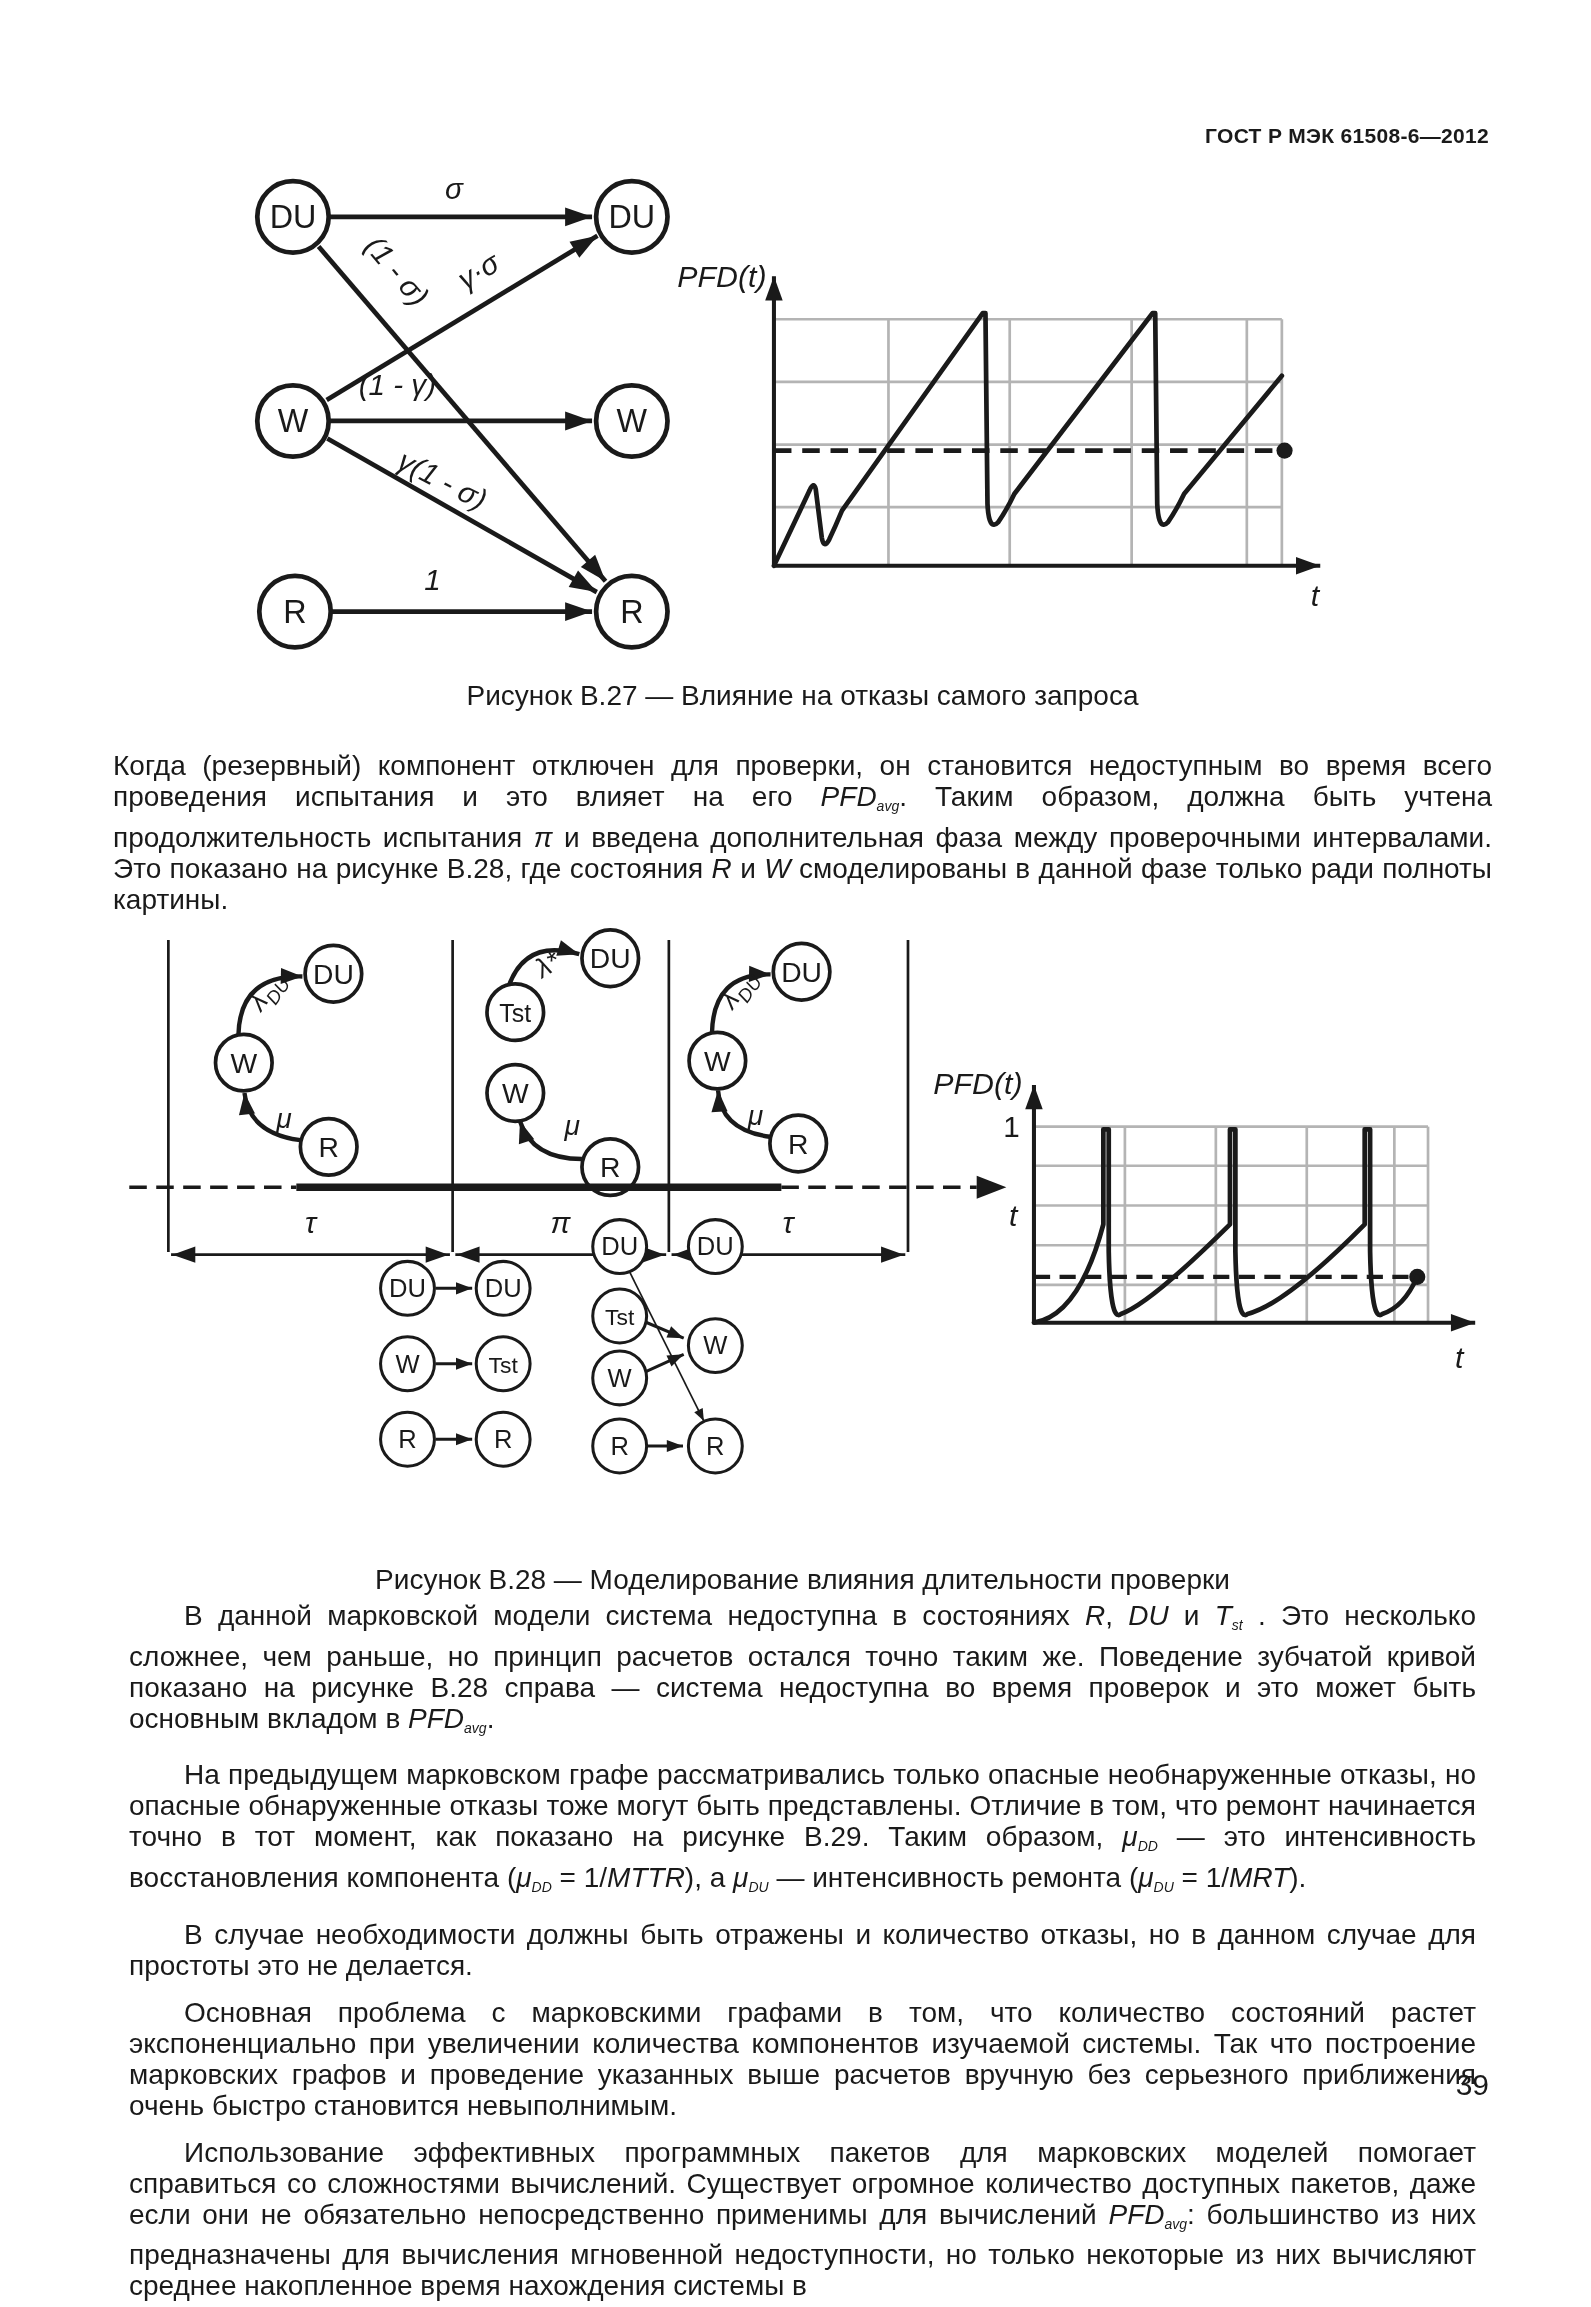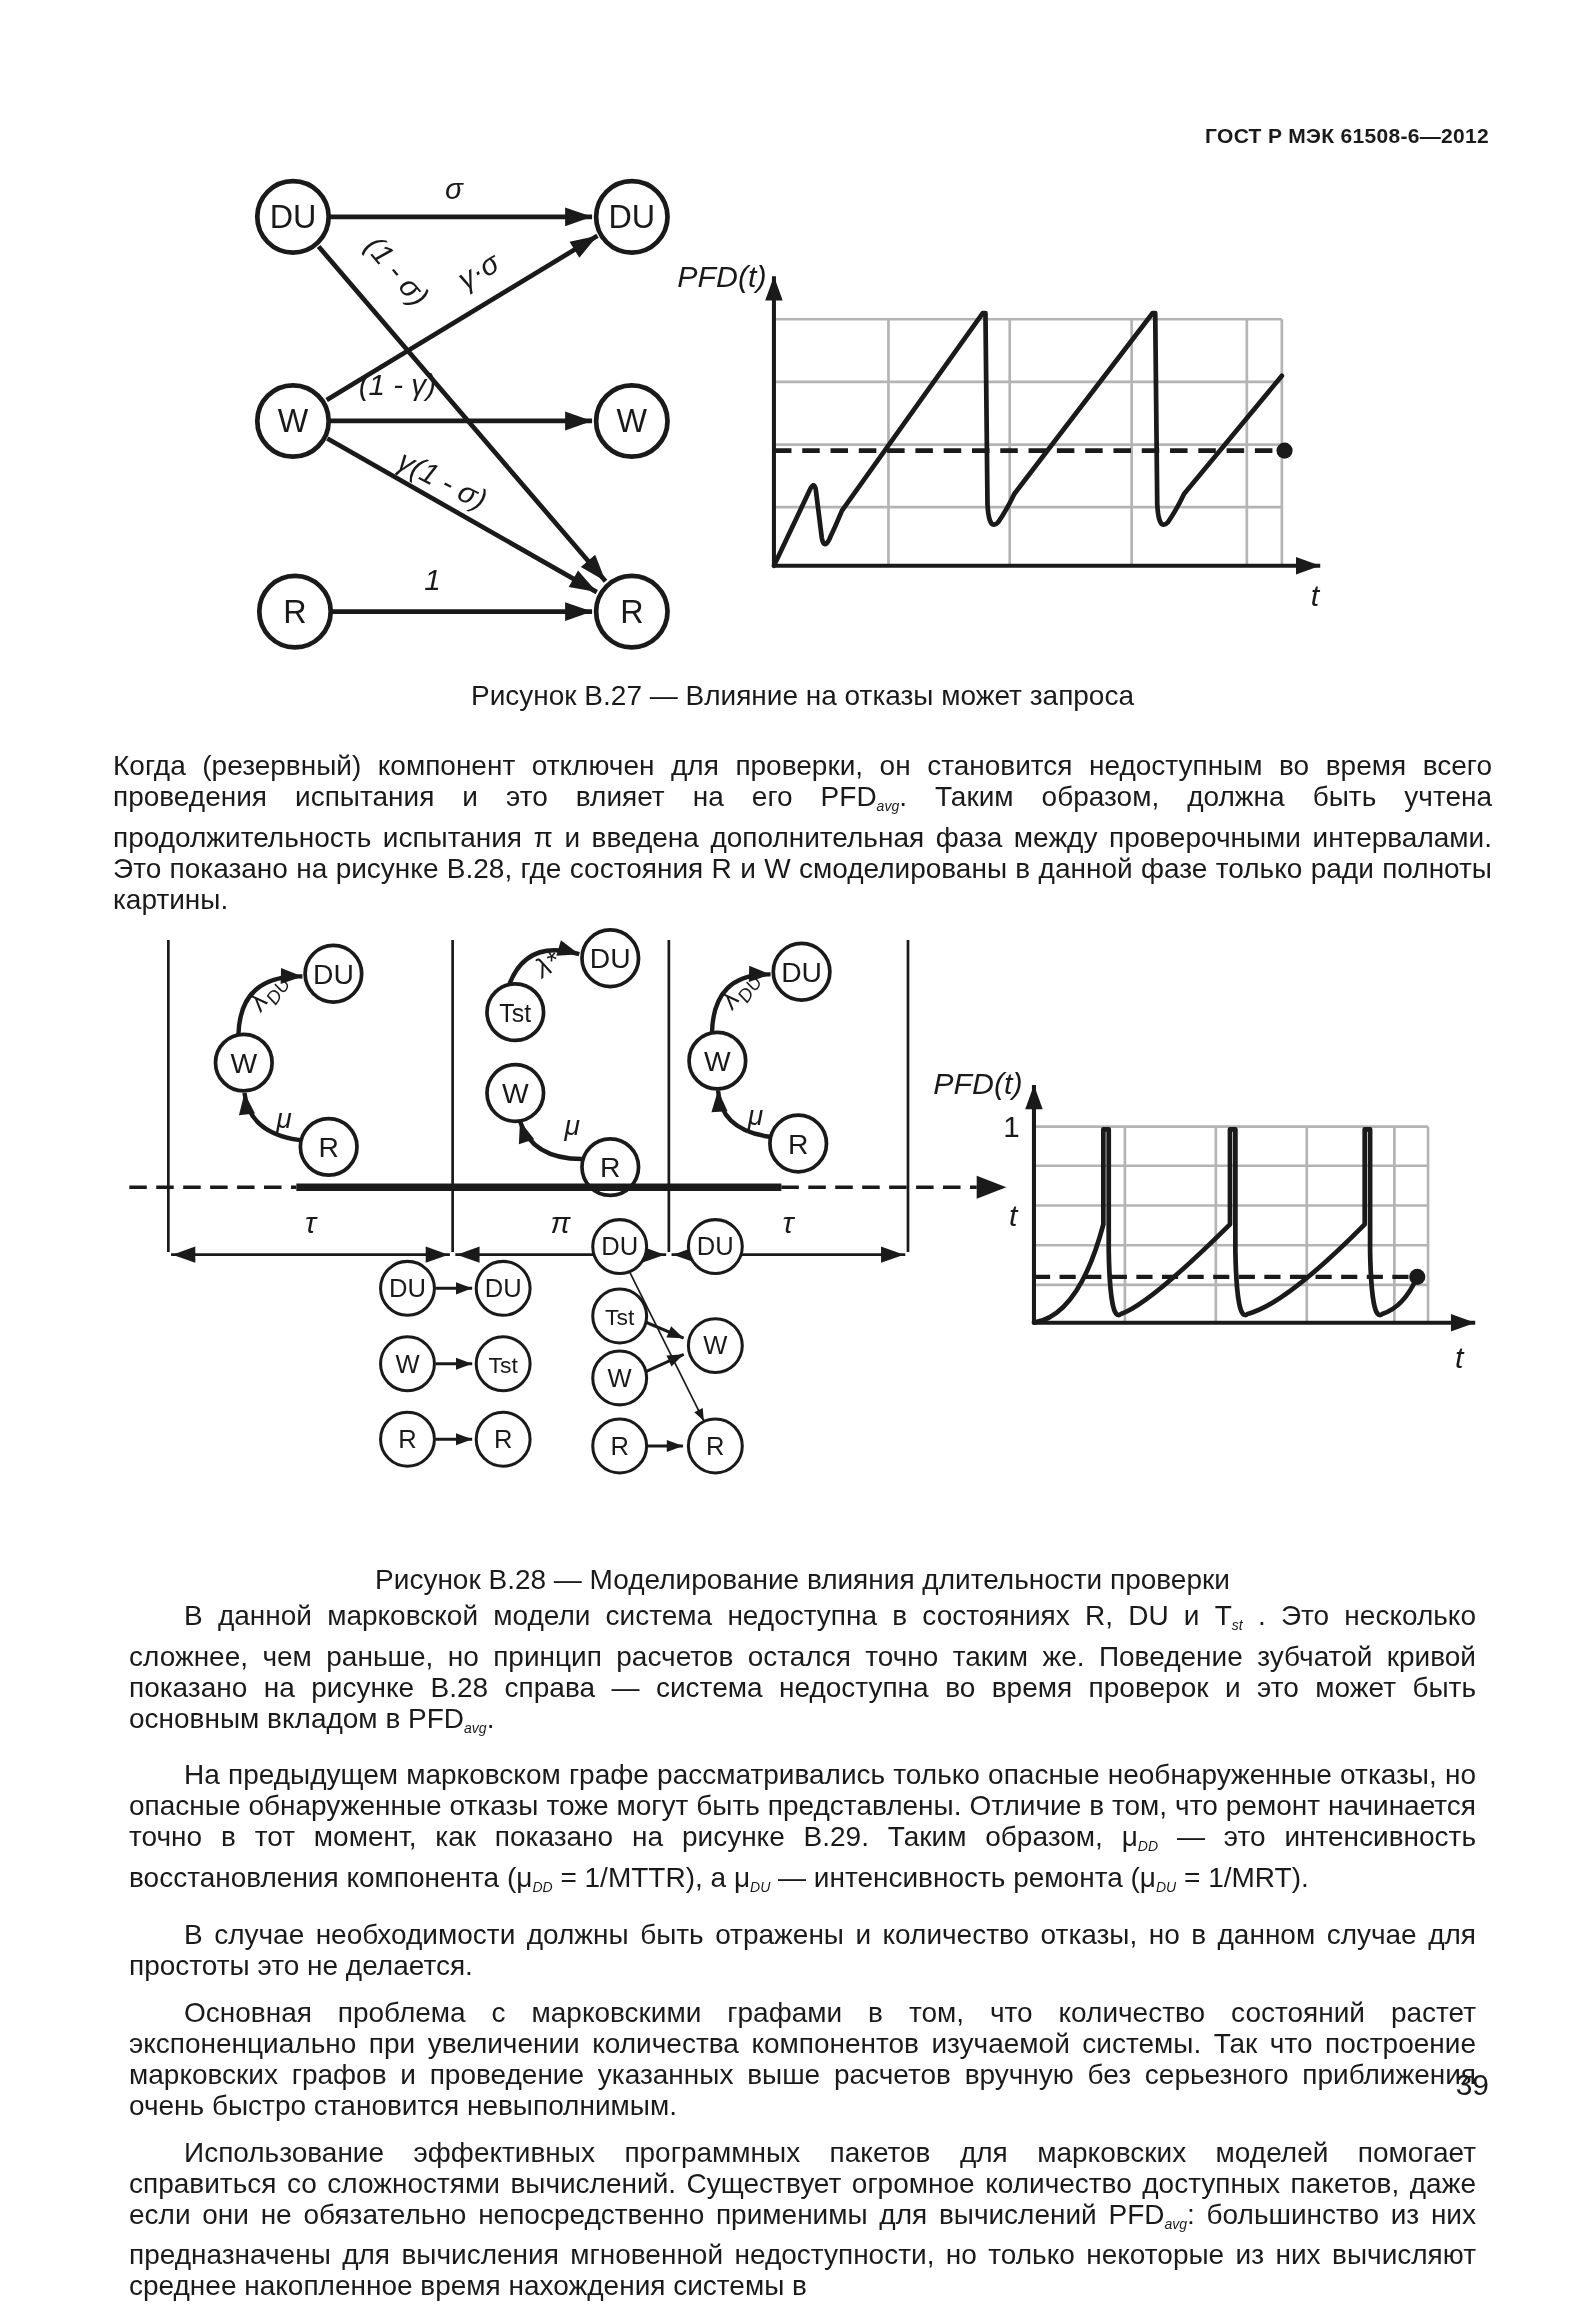--- a/index.html
+++ b/index.html
@@ -9,21 +9,21 @@
   .fig{position:absolute;left:101px;width:1389px;}
   .fig27{top:167px;height:512px;}
   .fig28{top:911px;height:593px;}
   .caption{position:absolute;left:113px;width:1379px;text-align:center;font-size:28px;}
   .cap1{top:680px;}
   .cap2{top:1528px;margin-top:36px;}
   .textblock{position:absolute;left:113px;width:1379px;font-size:28px;line-height:31px;text-align:justify;}
   .para1{top:750px;}
   .text2{top:1584px;}
   .textblock p{margin:16px;text-indent:55px;}
-  .i{}
+  .i{font-style:italic;}
   .is{font-style:italic;font-size:14px;vertical-align:-4.7px;}
   .pagenum{position:absolute;top:2068px;right:102px;font-size:30px;}
   svg text{fill:#1a1a1a;}
   svg .nodelbl{font-size:48px;}
   svg .nodelbl28{font-size:42px;}
   svg .maplbl{font-size:38px;}
   svg .math{font-style:italic;font-size:44px;}
   svg .axis{font-style:italic;font-size:45px;}
 </style>
 </head>
@@ -92,21 +92,21 @@
       <line x1="999" y1="592" x2="999" y2="162" stroke="#1a1a1a" stroke-width="6" marker-end="url(#a1A)"></line>
       <line x1="999" y1="592" x2="1810" y2="592" stroke="#1a1a1a" stroke-width="6" marker-end="url(#a1A)"></line>
       <line x1="999" y1="421" x2="1750" y2="421" stroke="#1a1a1a" stroke-width="7" stroke-dasharray="26 16"></line>
       <circle cx="1757" cy="421" r="12" fill="#1a1a1a"></circle>
       <path fill="none" stroke="#1a1a1a" stroke-width="7" stroke-linejoin="round" stroke-linecap="round" d="M999,592 L1052,480 Q1058,466 1061,478 L1070,550 Q1073,568 1081,553 Q1090,534 1100,510 L1309,217 L1313,217 L1316,500 Q1318,542 1332,527 Q1344,510 1356,485 L1561,217 L1565,217 L1568,500 Q1570,542 1584,527 Q1596,510 1608,485 L1753,310"></path>
       <text class="axis" text-anchor="end" x="988" y="178">PFD(t)</text>
       <text class="axis" x="1796" y="652">t</text>
     </g>
   </svg>
 
-  <div class="caption cap1">Рисунок В.27 — Влияние на отказы может запроса</div>
+  <div class="caption cap1">Рисунок В.27 — Влияние на отказы самого запроса</div>
 
   <div class="textblock para1"><span>Когда (резервный) компонент отключен для проверки, он становится недоступным во время всего проведения испытания и это влияет на его </span><span class="i">PFD</span><span class="is">avg</span><span>. Таким образом, должна быть учтена продолжительность испытания </span><span class="i">π</span><span> и введена дополнительная фаза между проверочными интервалами. Это показано на рисунке В.28, где состояния </span><span class="i">R</span><span> и </span><span class="i">W</span><span> смоделированы в данной фазе только ради полноты картины.</span></div>
 
   <svg class="fig fig28" viewBox="0 0 2062 880" xmlns="http://www.w3.org/2000/svg">
     <defs>
       <marker id="a2M" markerUnits="userSpaceOnUse" markerWidth="38" markerHeight="30" refX="34" refY="14" orient="auto">
         <path d="M2,2 L34,14 L2,26 Z" fill="#1a1a1a"></path>
       </marker>
       <marker id="a2S" markerUnits="userSpaceOnUse" markerWidth="30" markerHeight="24" refX="26" refY="11" orient="auto">
         <path d="M2,2 L26,11 L2,20 Z" fill="#1a1a1a"></path>

